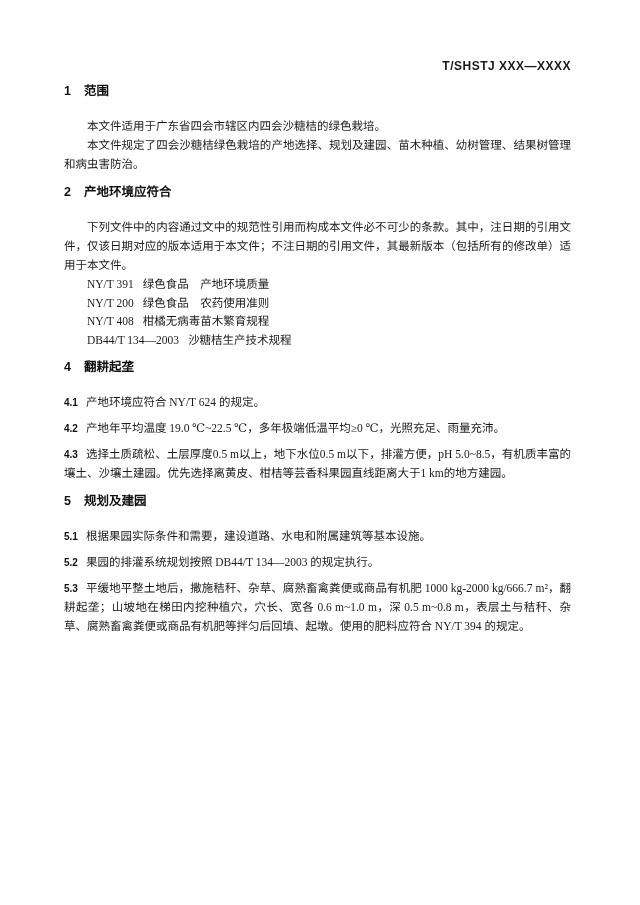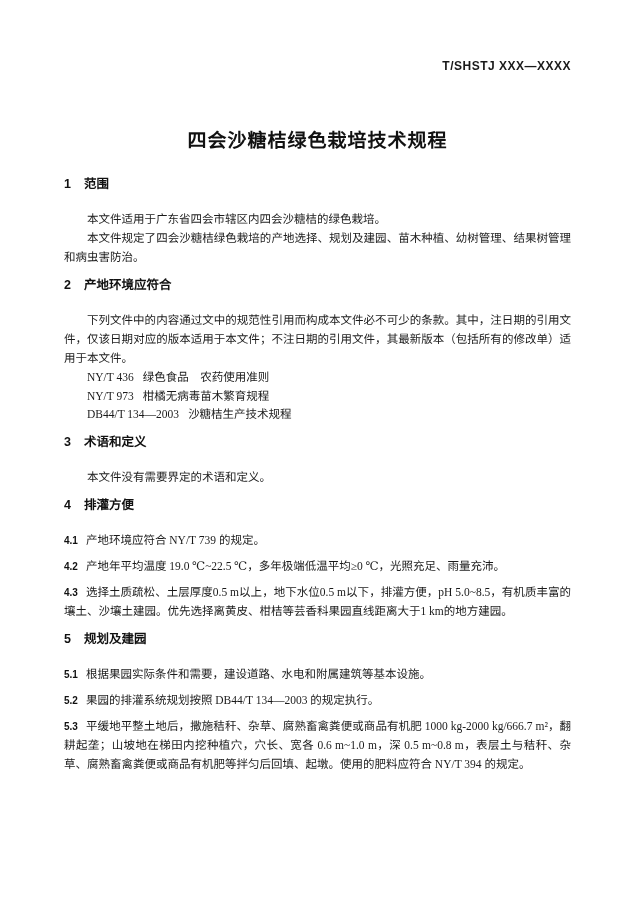--- a/index.html
+++ b/index.html
@@ -83,61 +83,57 @@
     color: #222222;
   }
 </style>
 </head>
 <body>
 
 <div class="page">
 
   <div class="doc-code">T/SHSTJ XXX—XXXX</div>
 
-  <h1 class="doc-title">四会沙糖桔绿色栽培技术规程</h1>
 
   <section>
     <h2 class="sec-heading">
       <span class="sec-num">1</span><span>范围</span>
     </h2>
     <p class="para">本文件适用于广东省四会市辖区内四会沙糖桔的绿色栽培。</p>
     <p class="para">本文件规定了四会沙糖桔绿色栽培的产地选择、规划及建园、苗木种植、幼树管理、结果树管理和病虫害防治。</p>
   </section>
 
   <section>
     <h2 class="sec-heading">
       <span class="sec-num">2</span><span>产地环境应符合</span>
     </h2>
     <p class="para">下列文件中的内容通过文中的规范性引用而构成本文件必不可少的条款。其中，注日期的引用文件，仅该日期对应的版本适用于本文件；不注日期的引用文件，其最新版本（包括所有的修改单）适用于本文件。</p>
     <div class="refs">
       <div class="ref">
-        <span class="ref-code">NY/T 436</span><span class="ref-name">绿色食品　农药使用准则</span>
+        <span class="ref-code">NY/T 391</span><span class="ref-name">绿色食品　产地环境质量</span>
       </div>
       <div class="ref">
-        <span class="ref-code">NY/T 973</span><span class="ref-name">柑橘无病毒苗木繁育规程</span>
+        <span class="ref-code">NY/T 200</span><span class="ref-name">绿色食品　农药使用准则</span>
+      </div>
+      <div class="ref">
+        <span class="ref-code">NY/T 408</span><span class="ref-name">柑橘无病毒苗木繁育规程</span>
       </div>
       <div class="ref">
         <span class="ref-code">DB44/T 134—2003</span><span class="ref-name">沙糖桔生产技术规程</span>
       </div>
     </div>
   </section>
 
-  <section>
-    <h2 class="sec-heading">
-      <span class="sec-num">3</span><span>术语和定义</span>
-    </h2>
-    <p class="para">本文件没有需要界定的术语和定义。</p>
-  </section>
 
   <section>
     <h2 class="sec-heading">
-      <span class="sec-num">4</span><span>排灌方便</span>
+      <span class="sec-num">4</span><span>翻耕起垄</span>
     </h2>
     <p class="clause">
-      <span class="clause-num">4.1</span><span class="clause-text">产地环境应符合 NY/T 739 的规定。</span>
+      <span class="clause-num">4.1</span><span class="clause-text">产地环境应符合 NY/T 624 的规定。</span>
     </p>
     <p class="clause">
       <span class="clause-num">4.2</span><span class="clause-text">产地年平均温度 19.0 ℃~22.5 ℃，多年极端低温平均≥0 ℃，光照充足、雨量充沛。</span>
     </p>
     <p class="clause">
       <span class="clause-num">4.3</span><span class="clause-text">选择土质疏松、土层厚度0.5 m以上，地下水位0.5 m以下，排灌方便，pH 5.0~8.5，有机质丰富的壤土、沙壤土建园。优先选择离黄皮、柑桔等芸香科果园直线距离大于1 km的地方建园。</span>
     </p>
   </section>
 
   <section>

